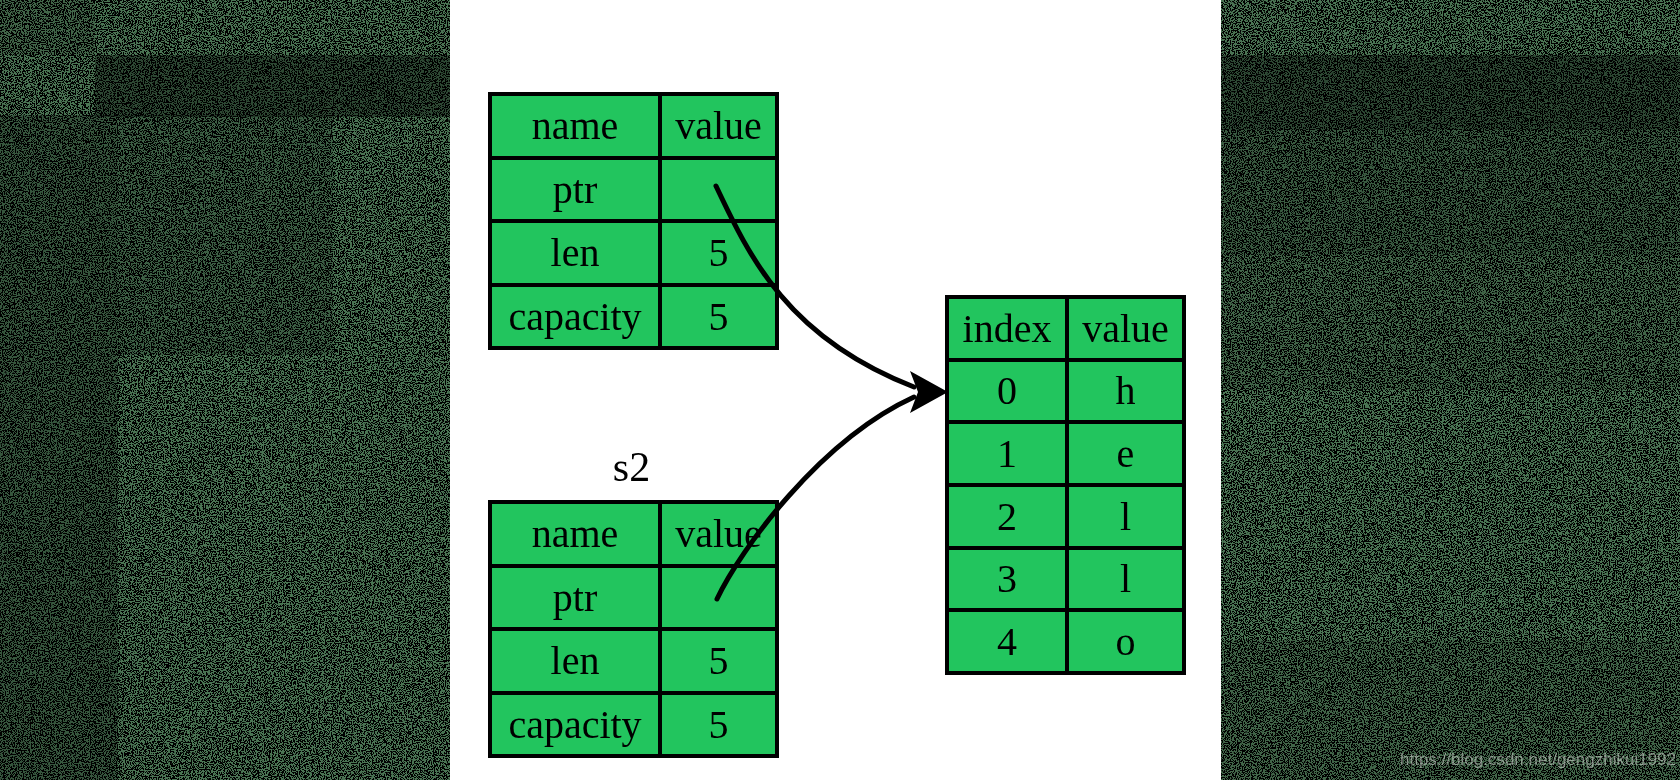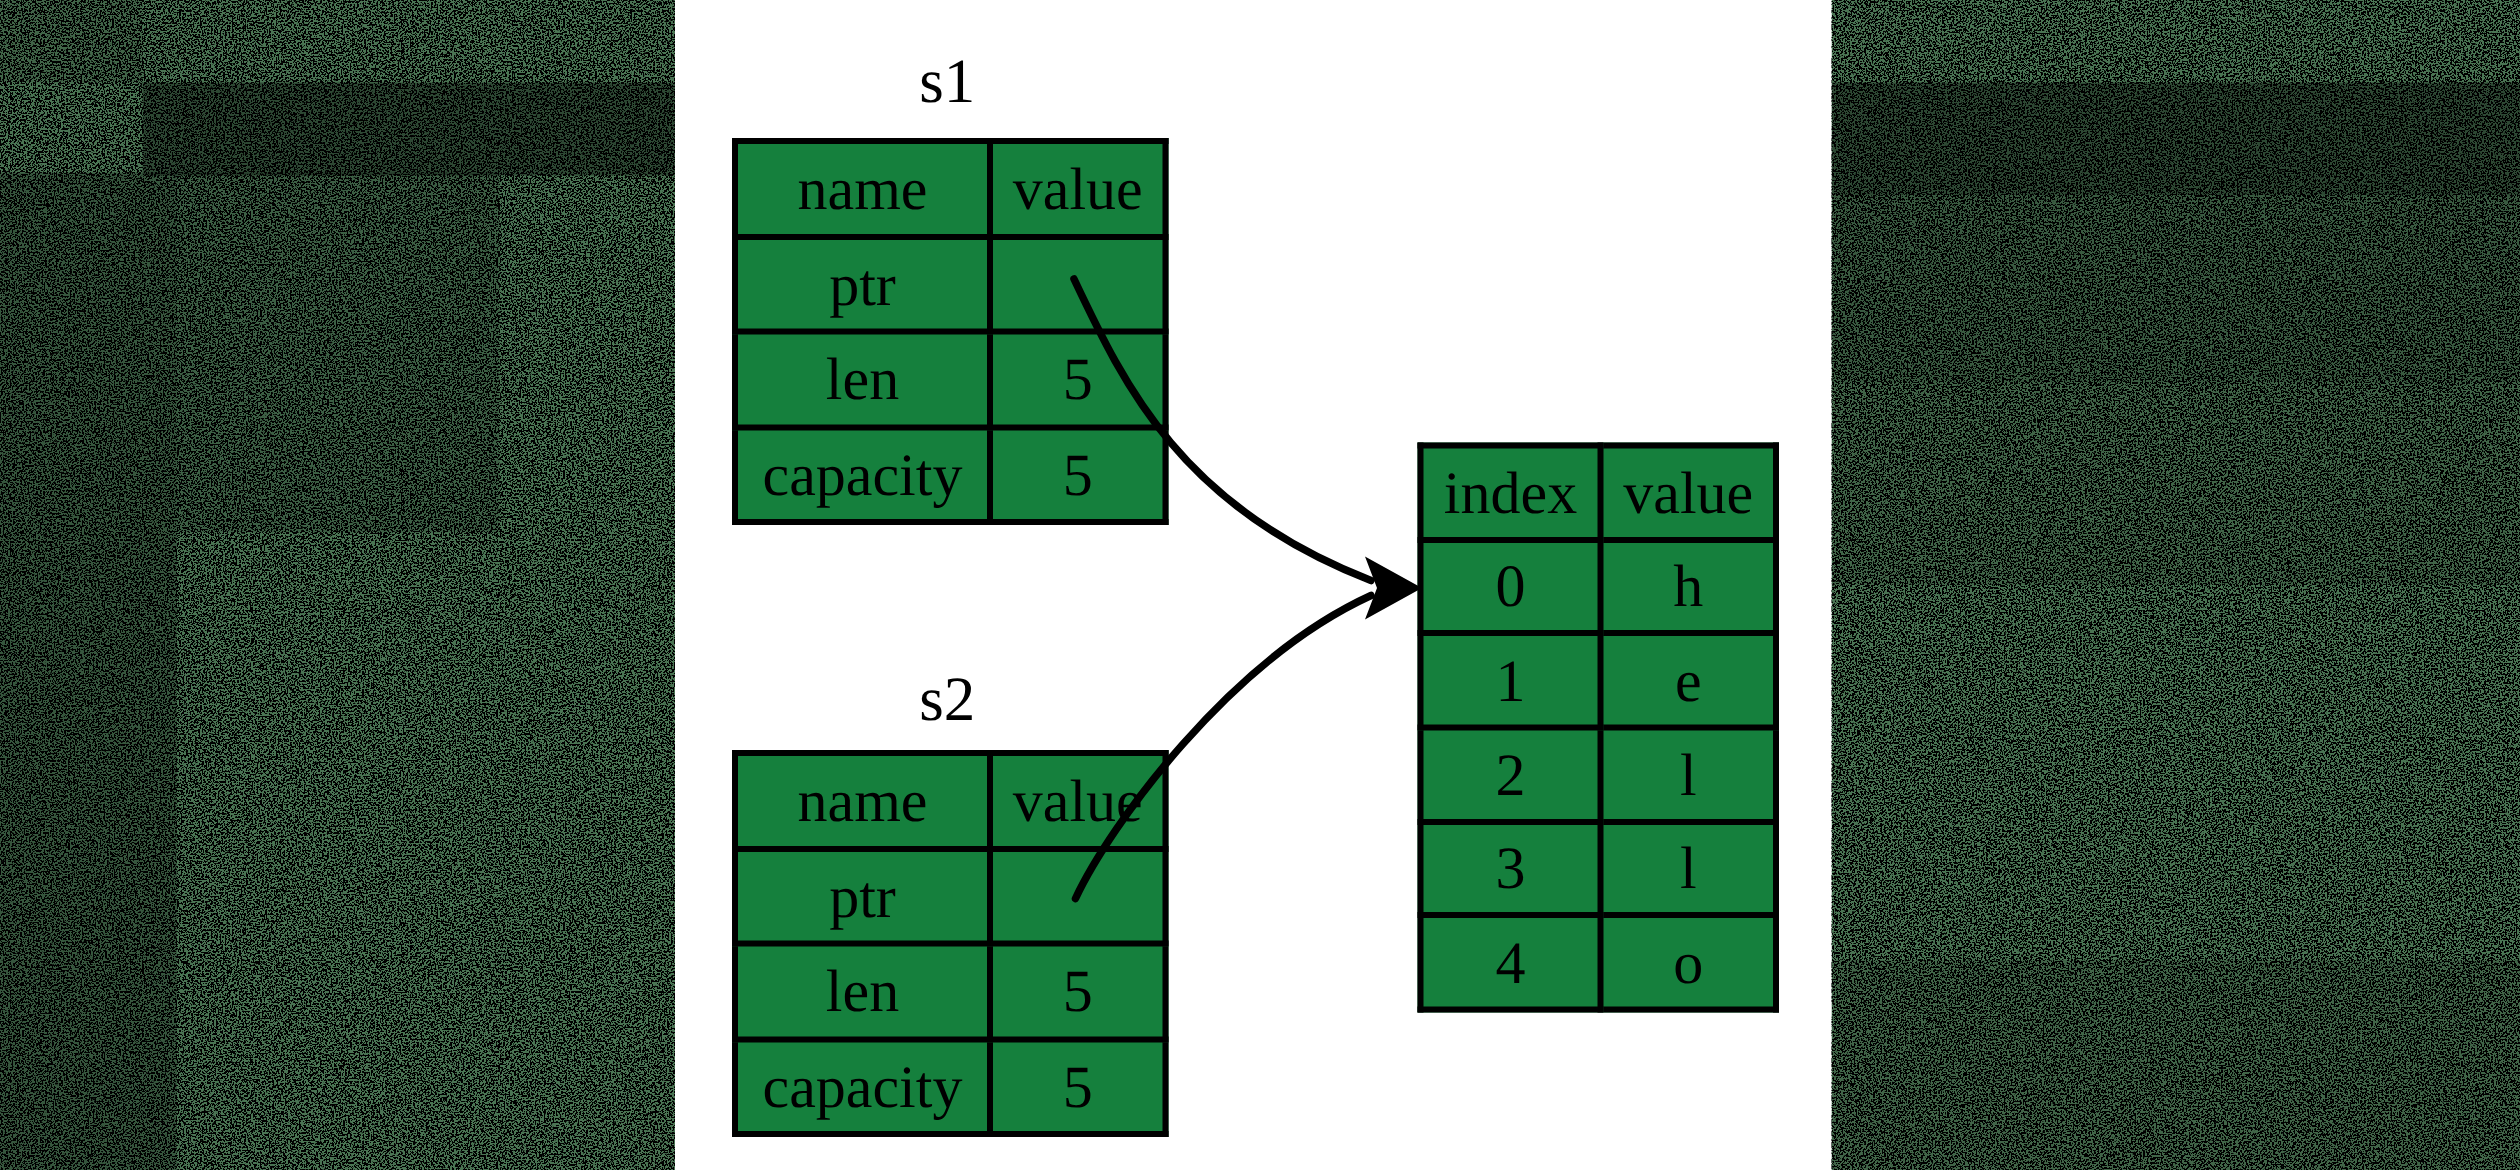--- a/index.html
+++ b/index.html
@@ -15,21 +15,21 @@
     position:absolute;
     font-size:42px;
     color:#000;
     text-align:center;
     line-height:46px;
   }
   table.diagram-table{
     position:absolute;
     border-collapse:collapse;
     table-layout:fixed;
-    background:#15803d;
+    background:#22c55e;
   }
   table.diagram-table th,
   table.diagram-table td{
     border:4px solid #000;
     font-size:40px;
     font-weight:normal;
     color:#000;
     text-align:center;
     vertical-align:middle;
     padding:0;
@@ -81,21 +81,20 @@
       </filter>
     </defs>
     <rect width="459" height="780" fill="#4a7453"></rect>
     <rect width="459" height="780" filter="url(#speckleR)"></rect>
     <rect x="0" y="55" width="459" height="75" fill="#000" fill-opacity="0.38"></rect>
     <rect x="0" y="130" width="459" height="125" fill="#000" fill-opacity="0.22"></rect>
     <rect x="0" y="255" width="459" height="135" fill="#000" fill-opacity="0.12"></rect>
     <rect x="0" y="640" width="459" height="140" fill="#000" fill-opacity="0.12"></rect>
   </svg>
 
-  <div class="struct-label" style="left:488px;top:32px;width:287px;">s1</div>
 
   <table class="diagram-table" id="s1-table">
     <colgroup>
         <col style="width:170px">
         <col style="width:117px">
       </colgroup>
     <tbody>
       <tr>
         <th>name</th>
         <th>value</th>
@@ -174,14 +173,15 @@
       </tr>
     </tbody>
   </table>
 
   <svg id="arrow-layer">
     <path d="M716,186 C750,258 788,338 914,387" fill="none" stroke-width="5" stroke-linecap="round" stroke="#000000"></path>
     <path d="M717,599 C740,550 820,440 914,397" fill="none" stroke-width="5" stroke-linecap="round" stroke="#000000"></path>
     <polygon points="910,371 948,392 910,413 918,392" fill="#000000"></polygon>
   </svg>
 
+  <div id="watermark">https://blog.csdn.net/gengzhikui1992</div>
 
 </div>
 
 </body></html>

